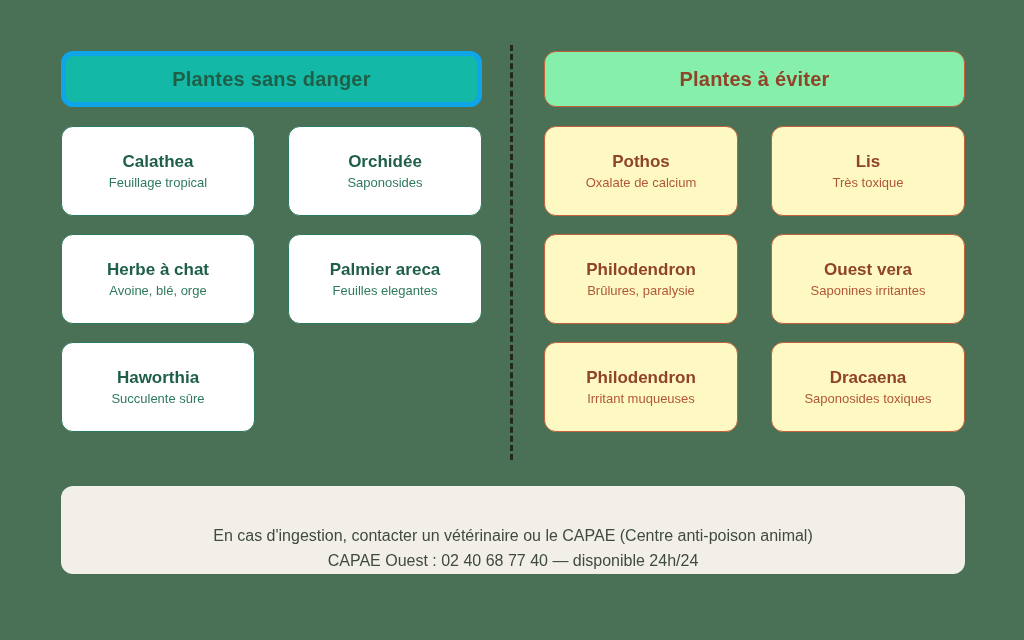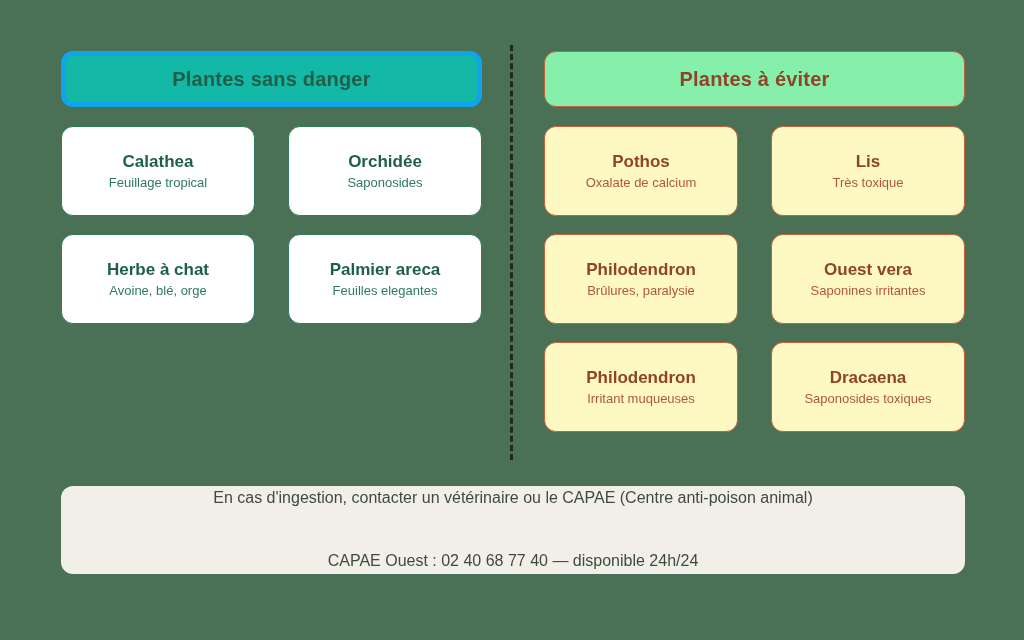--- a/index.html
+++ b/index.html
@@ -123,21 +123,21 @@
     left: 61px;
     top: 486px;
     width: 904px;
     height: 88px;
     background: #f2efe8;
     border-radius: 12px;
     box-sizing: border-box;
     display: flex;
     flex-direction: column;
     align-items: center;
-    justify-content: space-between;
+    justify-content: flex-end;
     color: #3f4a3f;
   }
   .footer-line {
     font-size: 16px;
     line-height: 1.55;
   }
 </style>
 </head>
 <body>
 
@@ -164,20 +164,24 @@
         <div class="card">
           <div class="card-name">Herbe à chat</div>
           <div class="card-note">Avoine, blé, orge</div>
         </div>
 
         <div class="card">
           <div class="card-name">Palmier areca</div>
           <div class="card-note">Feuilles elegantes</div>
         </div>
 
+        <div class="card">
+          <div class="card-name">Haworthia</div>
+          <div class="card-note">Succulente sûre</div>
+        </div>
 
       </div>
     </section>
 
     <section class="panel panel-avoid">
       <div class="panel-header">Plantes à éviter</div>
 
       <div class="card-grid">
 
         <div class="card">

